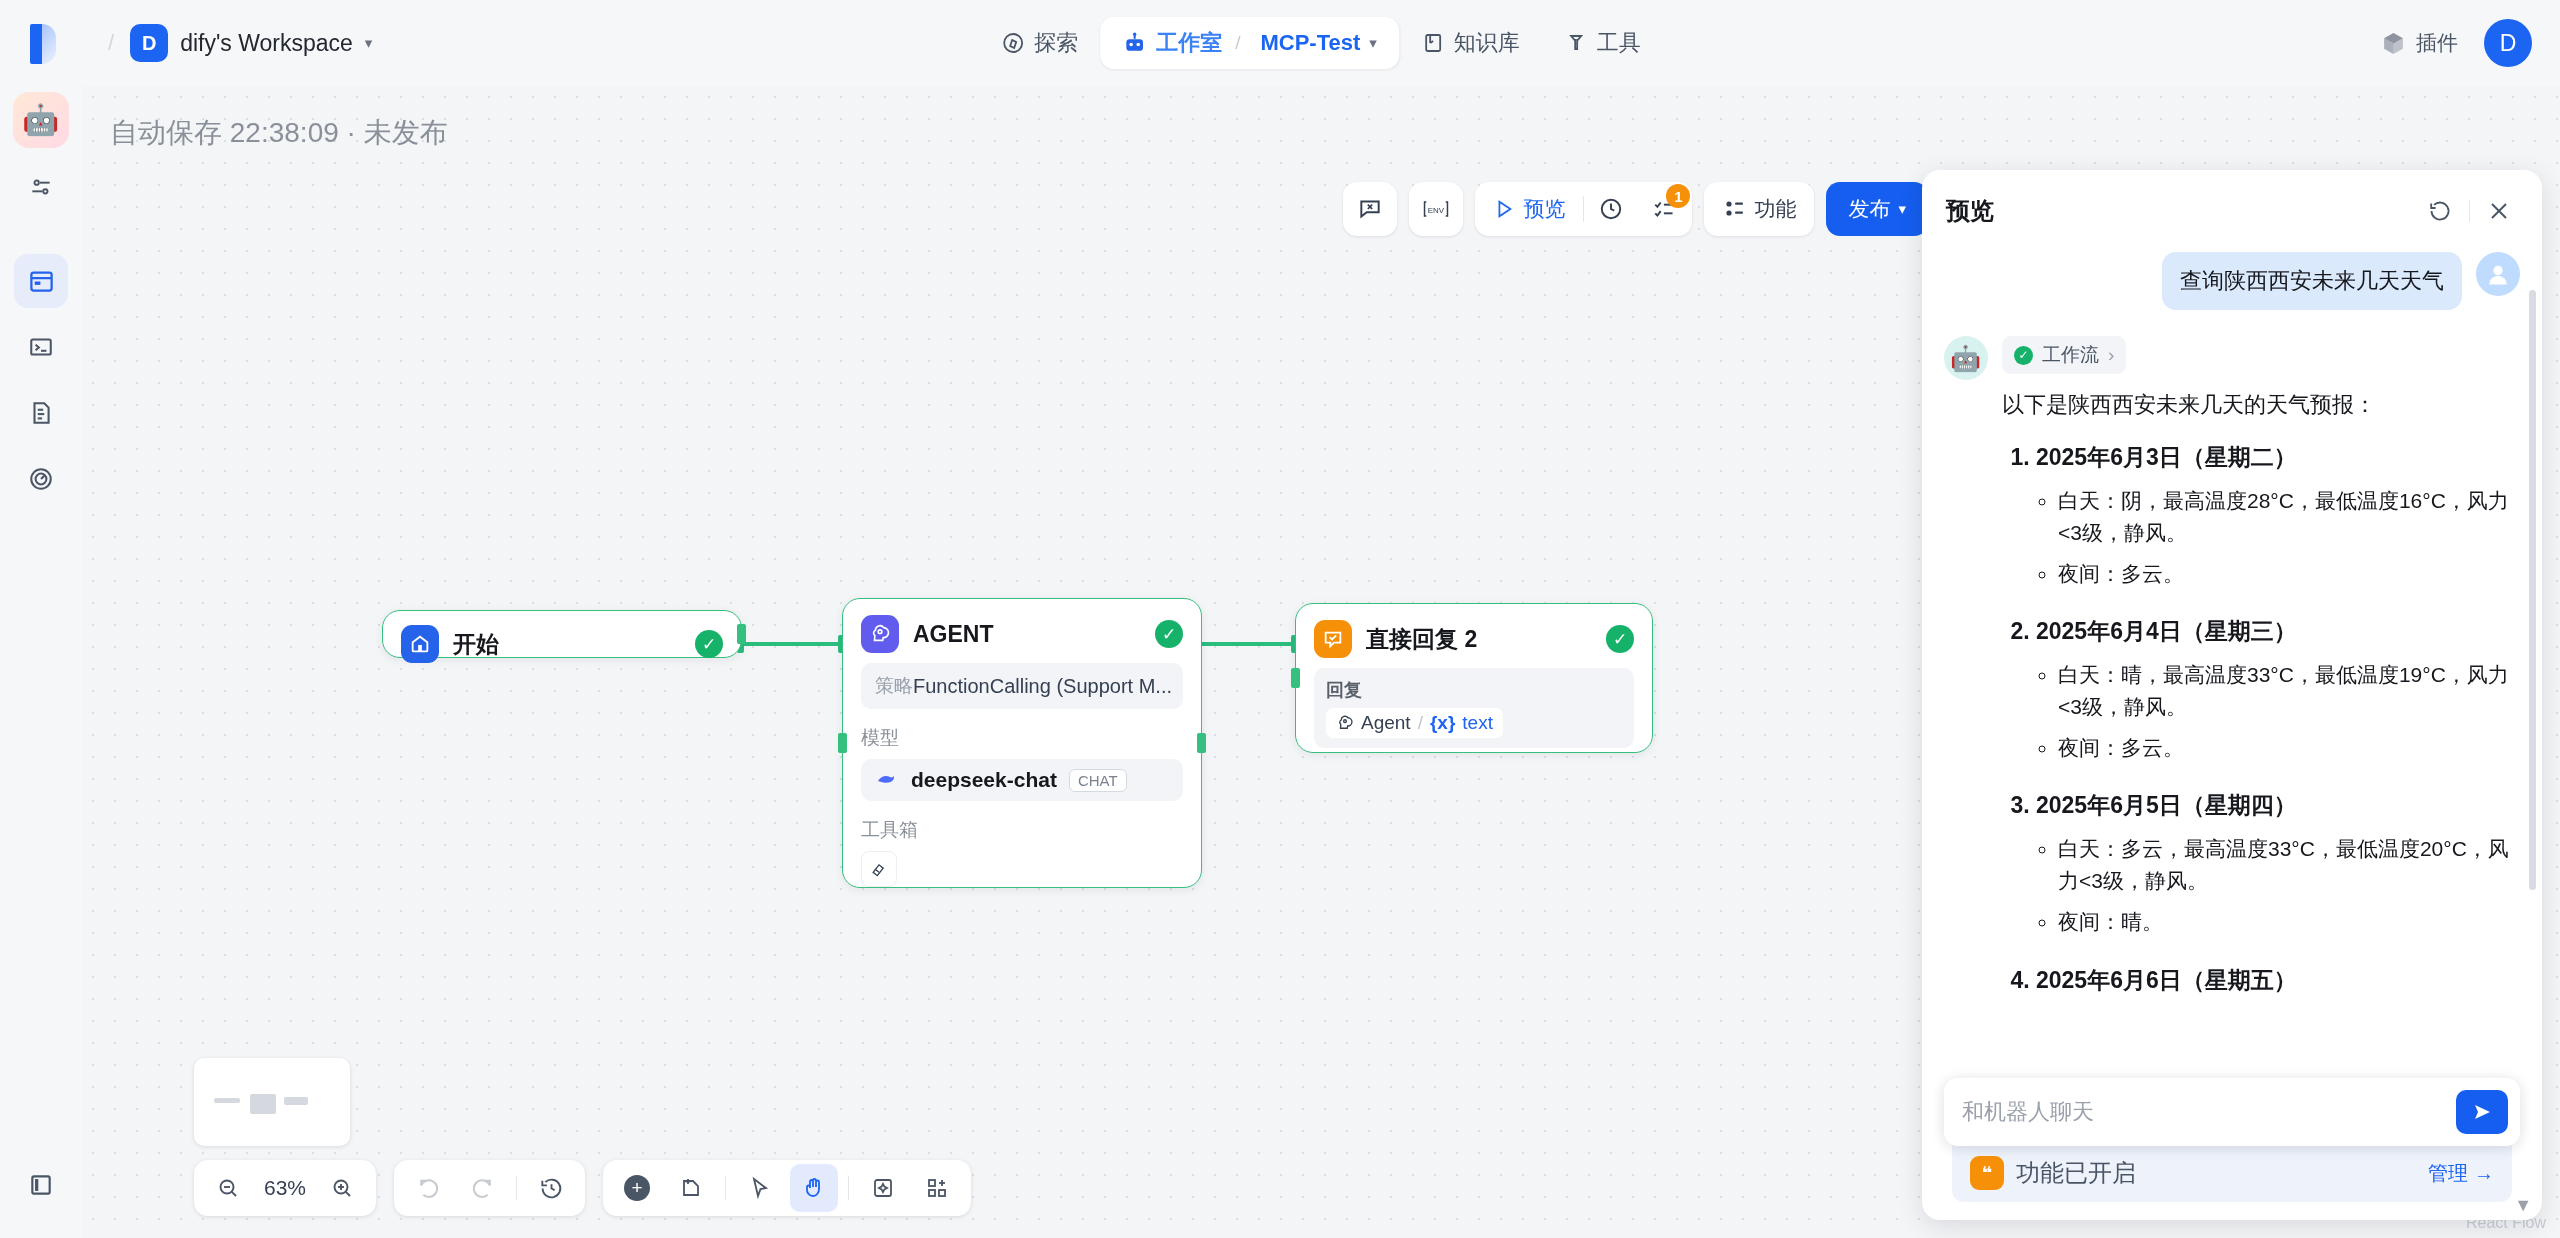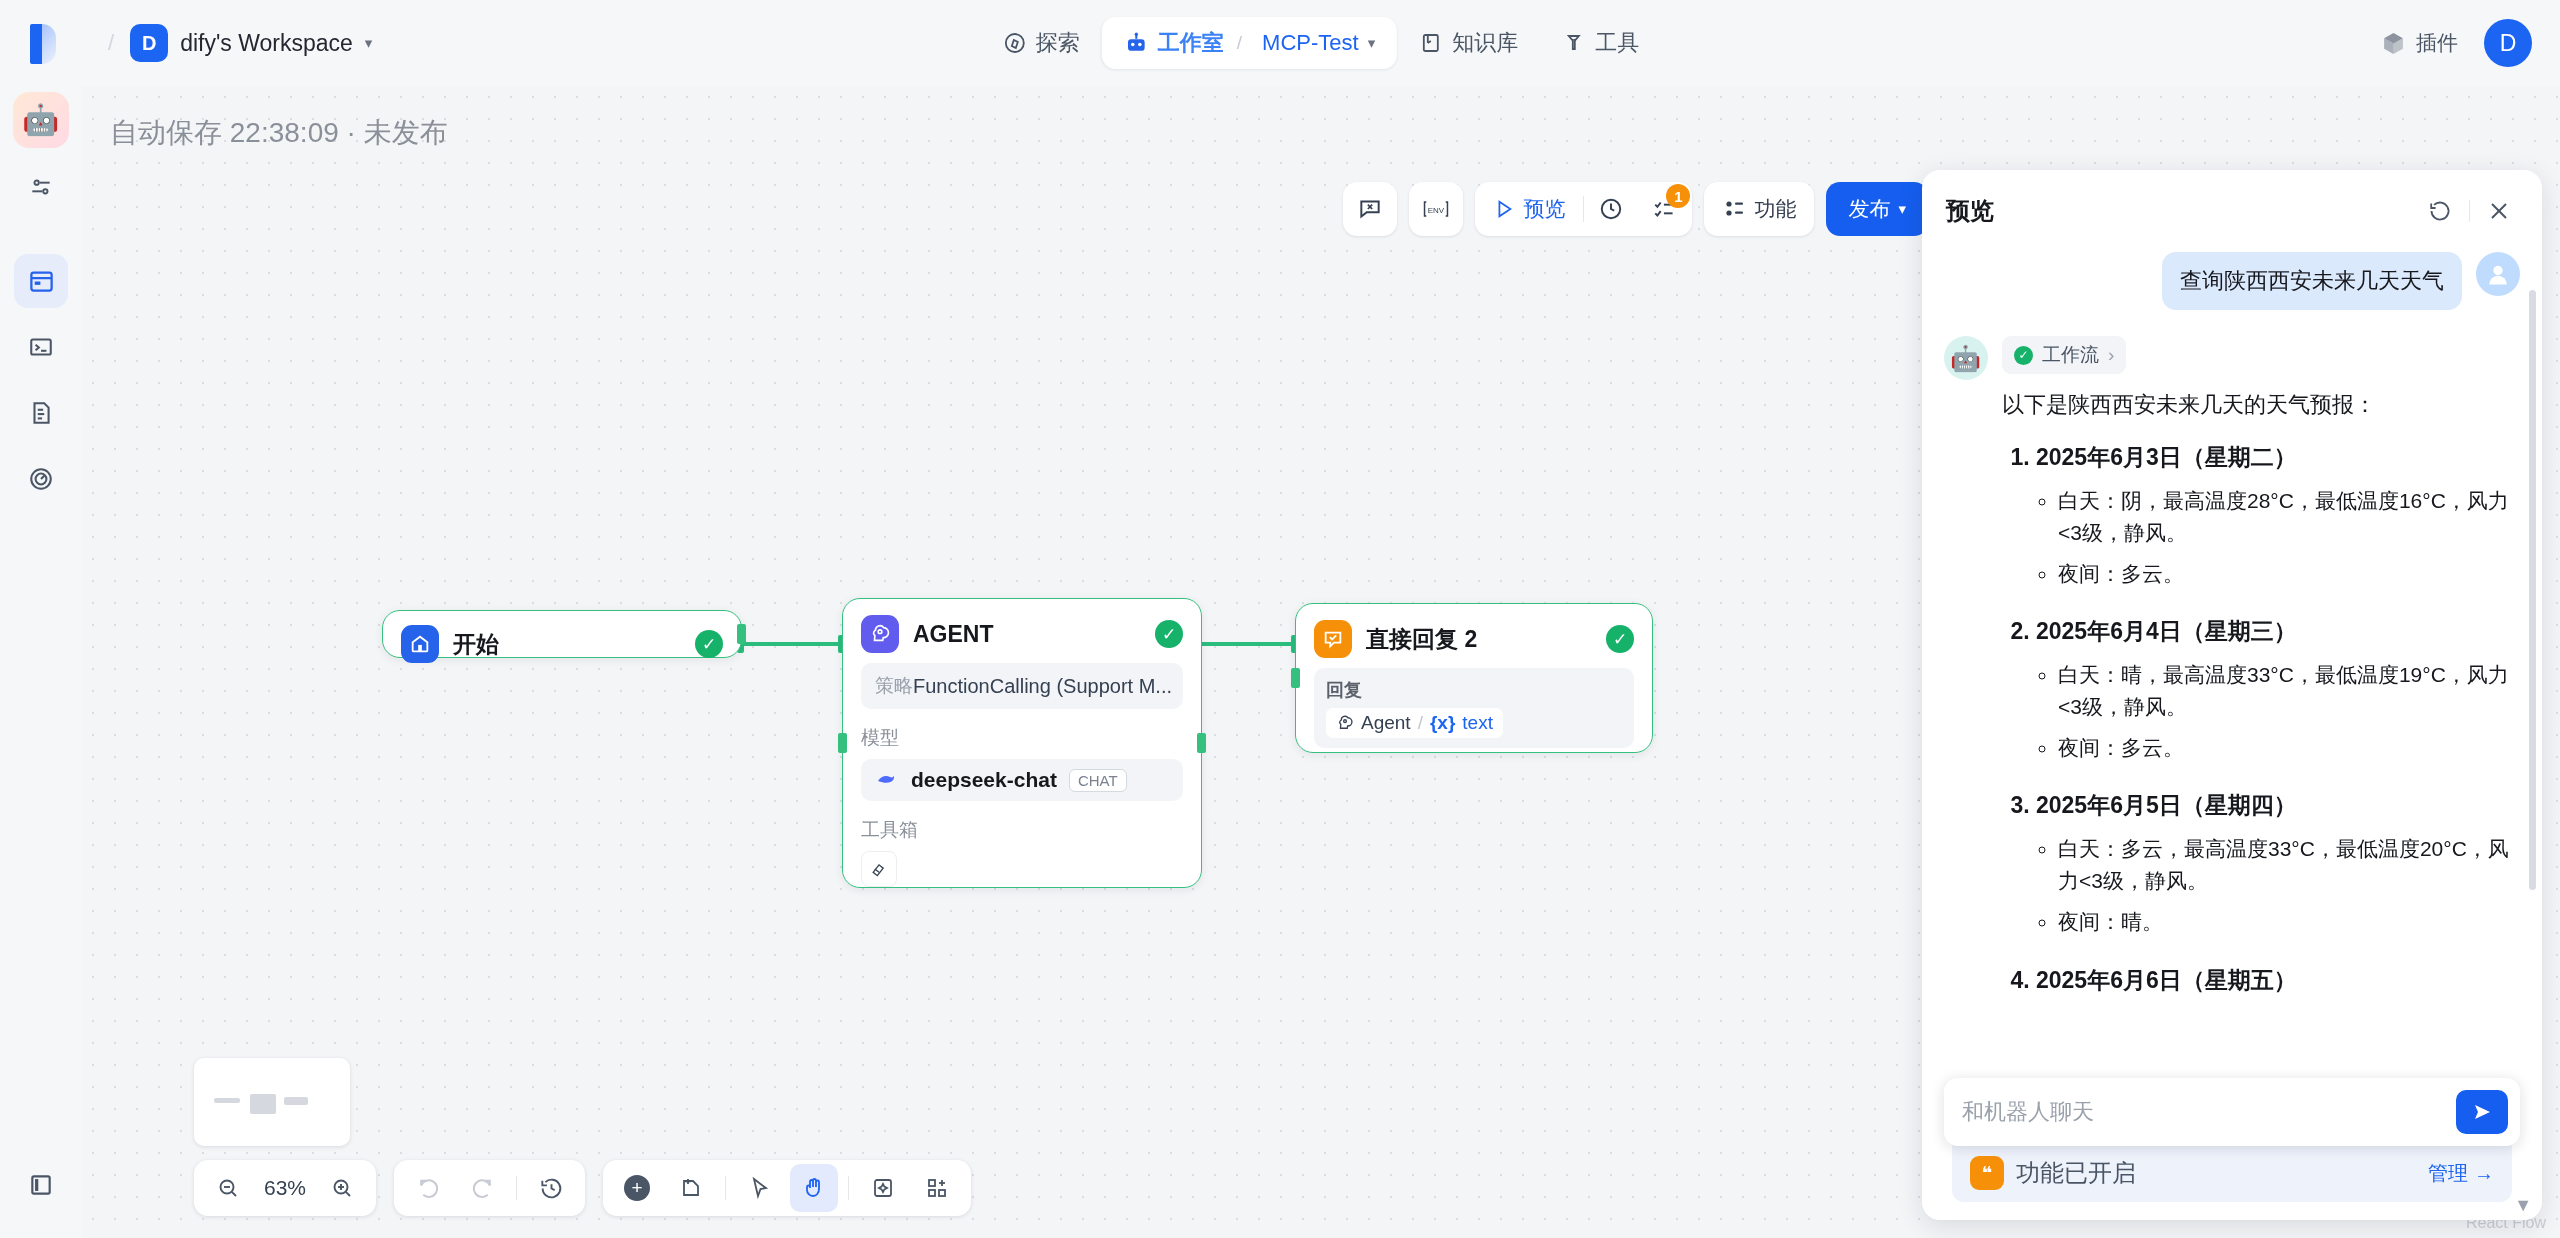--- a/index.html
+++ b/index.html
@@ -54,21 +54,21 @@
     display:flex; align-items:center; gap: 0px;
   }
   .nav-item {
     display:flex; align-items:center; gap: 9px; font-size: 22px;
     color:#4a5565; padding: 11px 22px; border-radius: 14px; cursor:pointer;
     white-space: nowrap;
   }
   .nav-item.pill { background:#fff; box-shadow: 0 1px 3px rgba(16,24,40,.08); }
   .nav-item.pill .nav-label { color:#3b82f6; font-weight: 700; }
   .nav-sep { color:#c7ccd4; font-size: 19px; padding: 0 4px; }
-  .nav-sub { color:#1c64f2; font-weight:400; font-size: 22px; margin-left: 7px; }
+  .nav-sub { color:#1c64f2; font-weight:700; font-size: 22px; margin-left: 7px; }
 
   .header-right { margin-left:auto; display:flex; align-items:center; gap: 26px;}
   .hr-item { display:flex; align-items:center; gap: 10px; font-size:21px; color:#4a5565; cursor:pointer;}
   .avatar-круг, .avatar-circle {
     width: 48px; height:48px; border-radius:50%; background:#1c64f2; color:#fff;
     display:flex; align-items:center; justify-content:center; font-size:23px; font-weight:500;
     cursor:pointer;
   }
 
   

